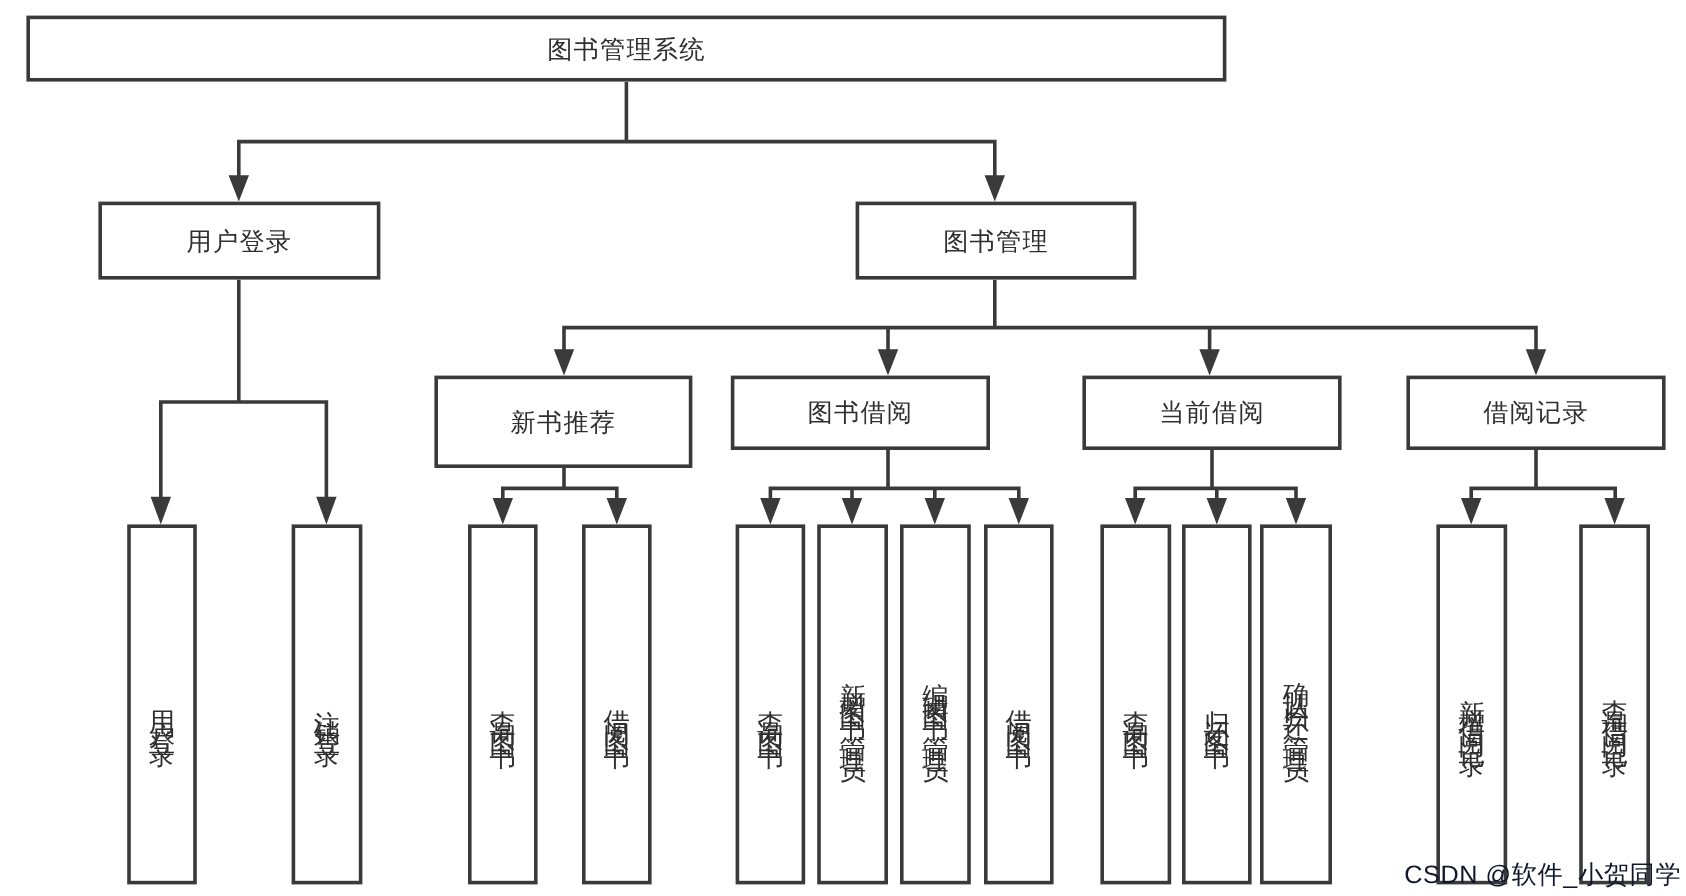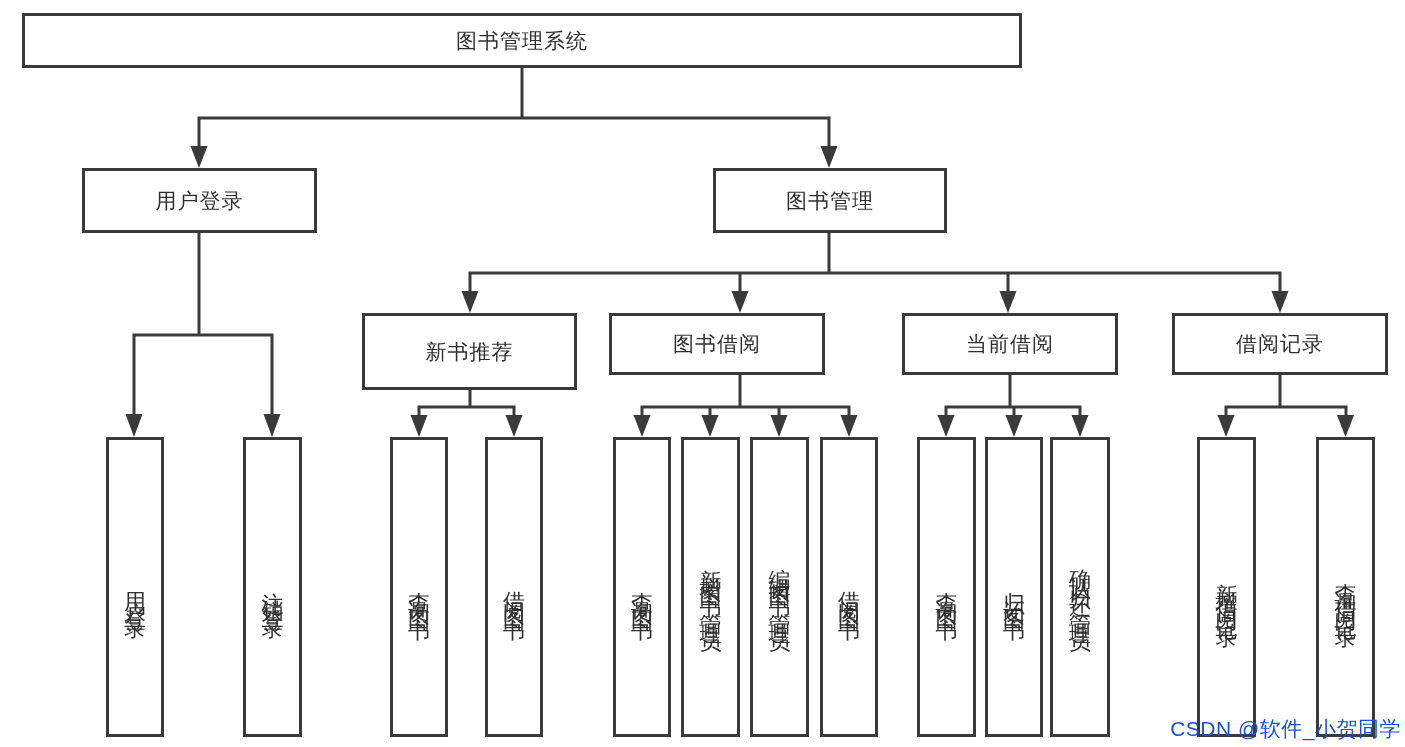--- a/index.html
+++ b/index.html
@@ -39,21 +39,21 @@
     padding-top: 9px;
     line-height: 1;
     white-space: nowrap;
   }
   .watermark {
     position: absolute;
     right: 4px;
     top: 715px;
     font-size: 21px;
     letter-spacing: 0.5px;
-    color: #1d4ed8;
+    color: #0f172a;
     z-index: 5;
     white-space: nowrap;
     text-align: right;
   }
 </style>
 </head>
 <body>
 
 <div class="canvas">
 

